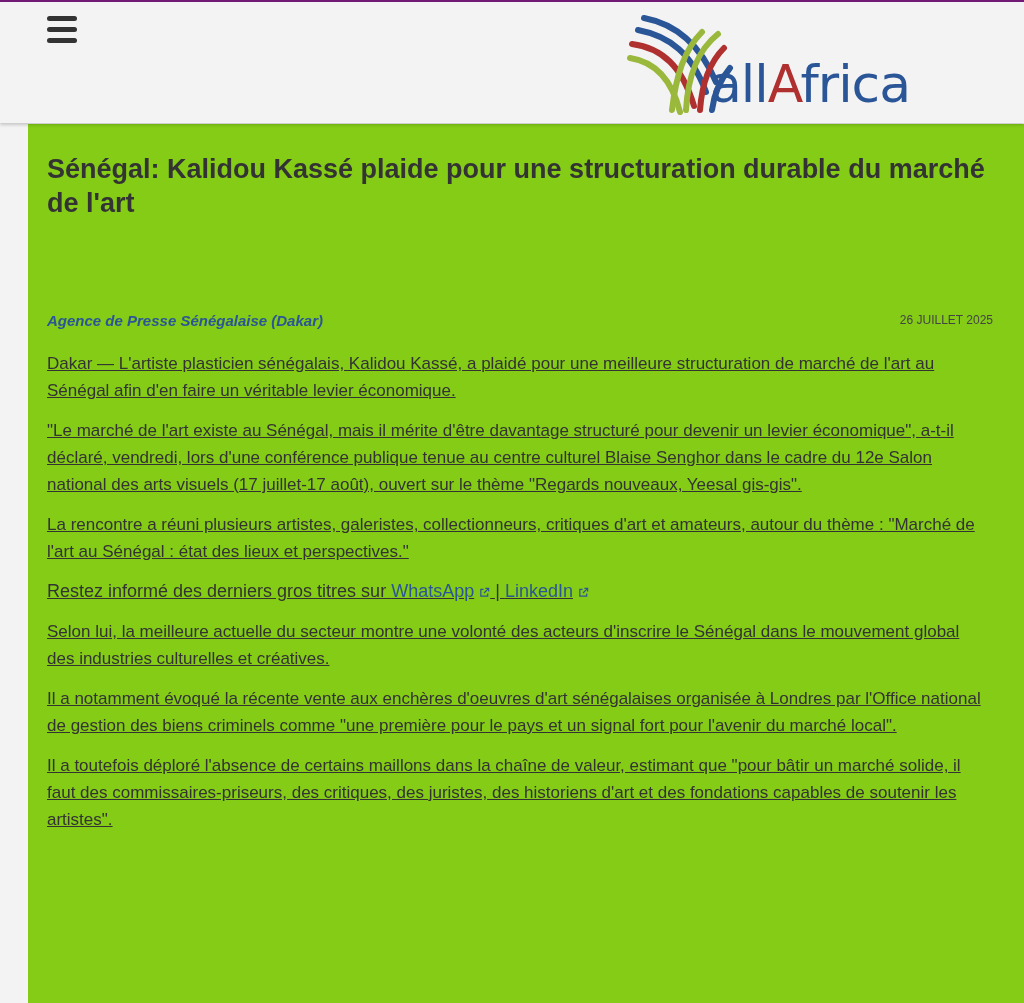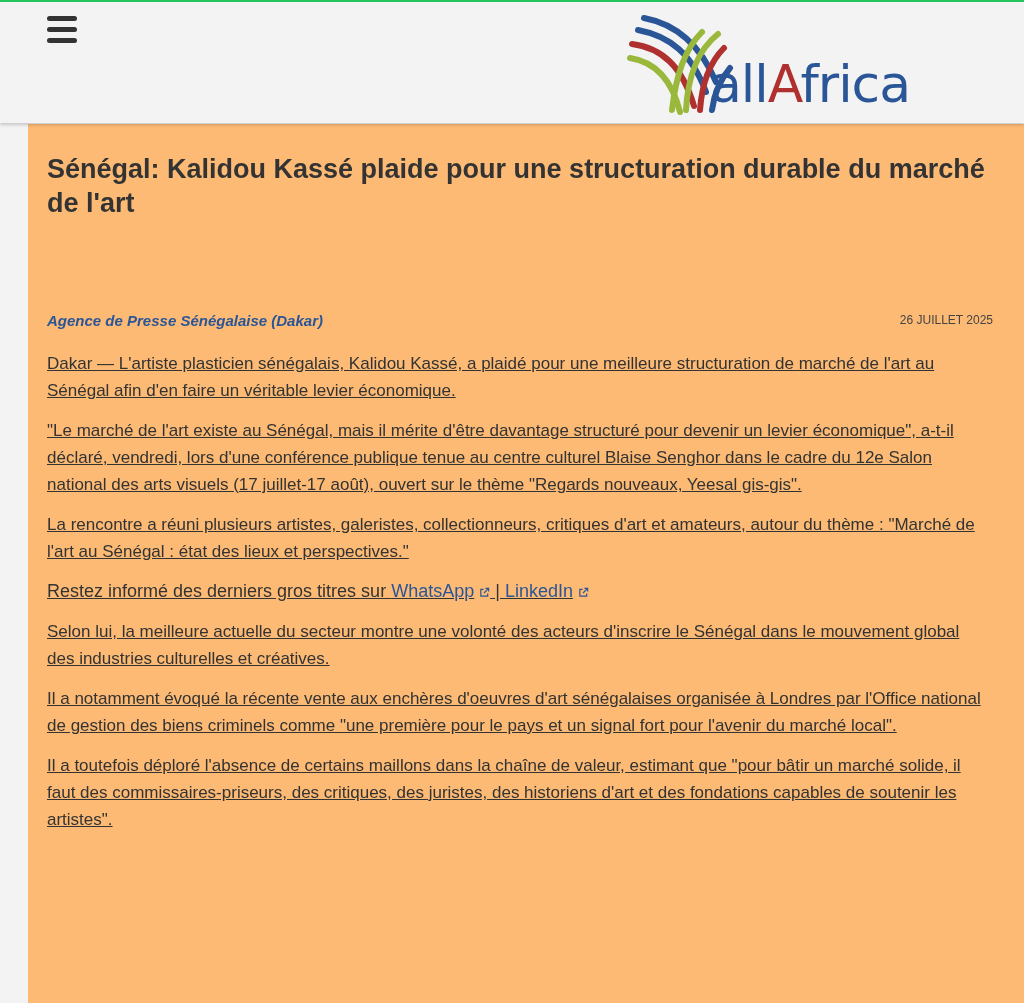--- a/index.html
+++ b/index.html
@@ -11,21 +11,21 @@
       background: #f3f3f3;
       font-family: "Liberation Sans", sans-serif;
       color: #333333;
     }
     .topbar {
       position: absolute;
       left: 0; top: 0;
       width: 1024px;
       height: 123px;
       background: #f3f3f3;
-      border-top: 2px solid #22c55e;
+      border-top: 2px solid #701a75;
       box-sizing: border-box;
       box-shadow: 0 2px 3px rgba(0,0,0,0.18);
       z-index: 2;
     }
     .hamburger {
       position: absolute;
       left: 46px; top: 12px;
       width: 33px; height: 32px;
       cursor: pointer;
     }
@@ -56,21 +56,21 @@
       color: #2a5597;
       white-space: nowrap;
     }
     .logo-text .a-red { color: #b03030; }
 
     .content {
       position: absolute;
       left: 28px; top: 124px;
       width: 996px;
       height: 879px;
-      background: #fdba74;
+      background: #84cc16;
       z-index: 1;
     }
     .headline {
       position: absolute;
       left: 19px; top: 28px;
       width: 940px;
       margin: 0;
       font-size: 27px;
       font-weight: bold;
       line-height: 34px;

